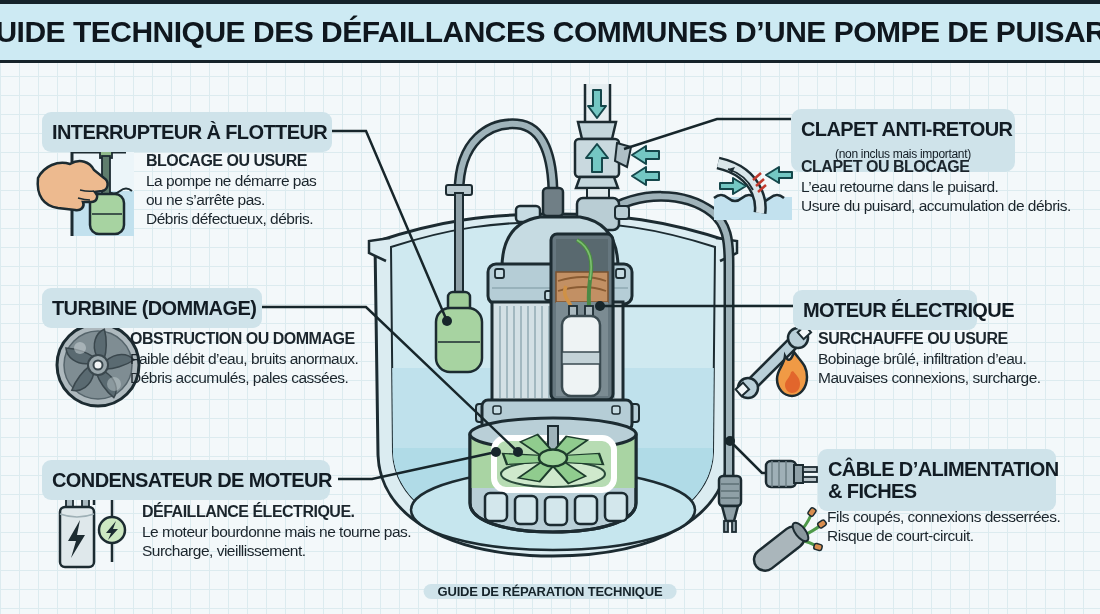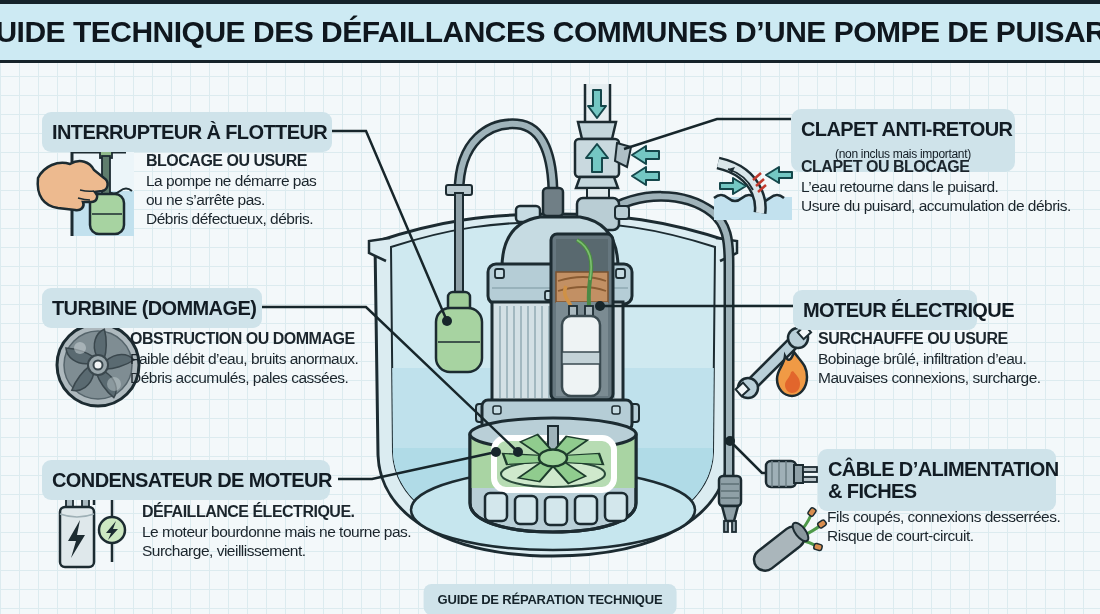--- a/index.html
+++ b/index.html
@@ -24,21 +24,21 @@
   .pill{
     position:absolute;z-index:3;background:#cfe3ea;border-radius:9px;
     padding:9px 10px;font-weight:bold;font-size:20px;letter-spacing:-0.6px;
     color:#121c24;text-align:center;box-sizing:border-box;line-height:22px;white-space:nowrap;
   }
   .pill .sub{font-weight:normal;font-size:12px;letter-spacing:-0.3px;line-height:18px;}
   .block{position:absolute;z-index:3;font-size:15.5px;letter-spacing:-0.5px;line-height:19px;color:#1b252c;white-space:nowrap;}
   .block .head{font-weight:bold;font-size:16px;margin-bottom:1px;}
   .footer-pill{
     position:absolute;z-index:3;left:50%;top:584px;transform:translateX(-50%);
-    background:#cfe3ea;border-radius:8px;padding:8px 14px;
+    background:#cfe3ea;border-radius:8px;padding:0 14px;
     font-weight:bold;font-size:13px;letter-spacing:-0.2px;color:#15232a;white-space:nowrap;
   }
 </style>
 </head>
 <body>
 
 <div class="stage">
 
   <svg class="illu" width="1100" height="614" viewBox="0 0 1100 614">
     <defs>

